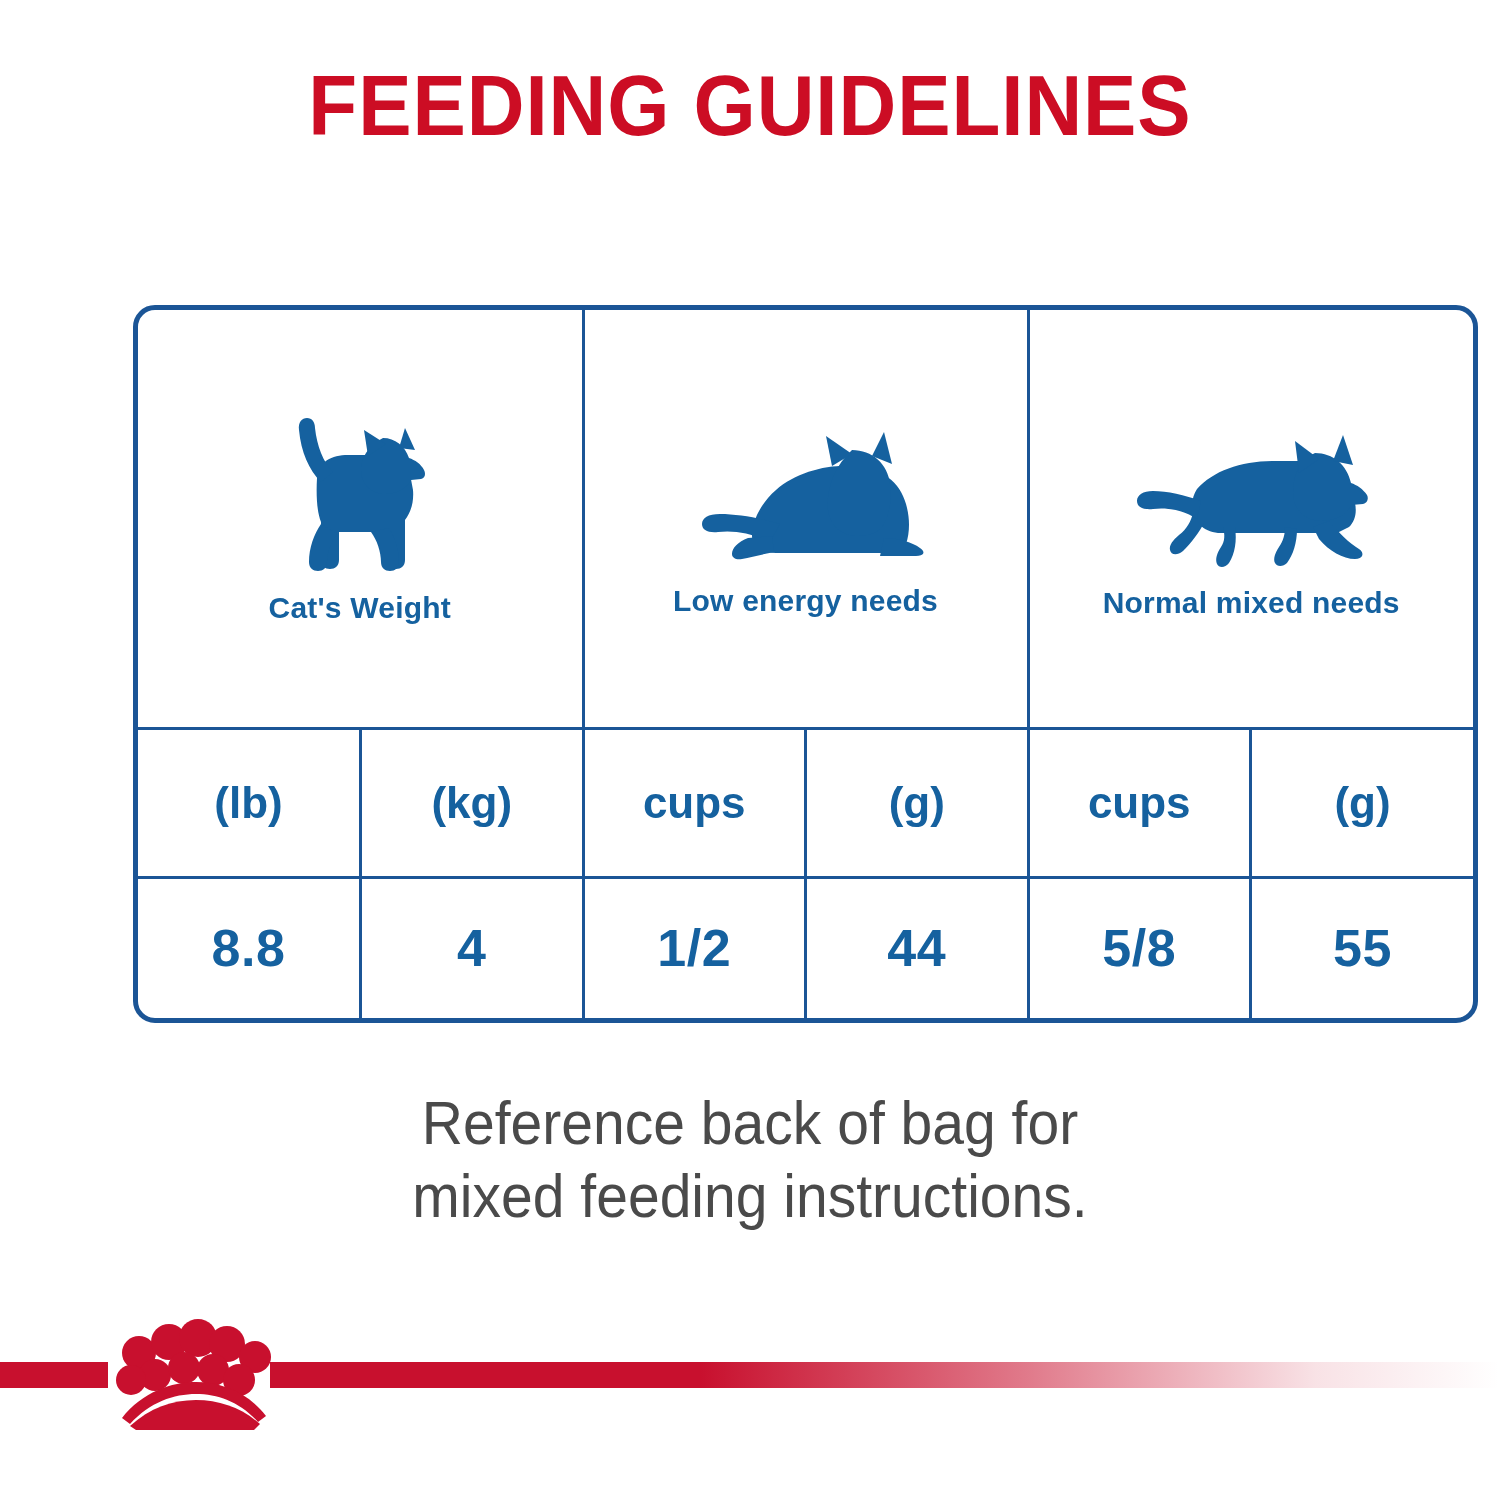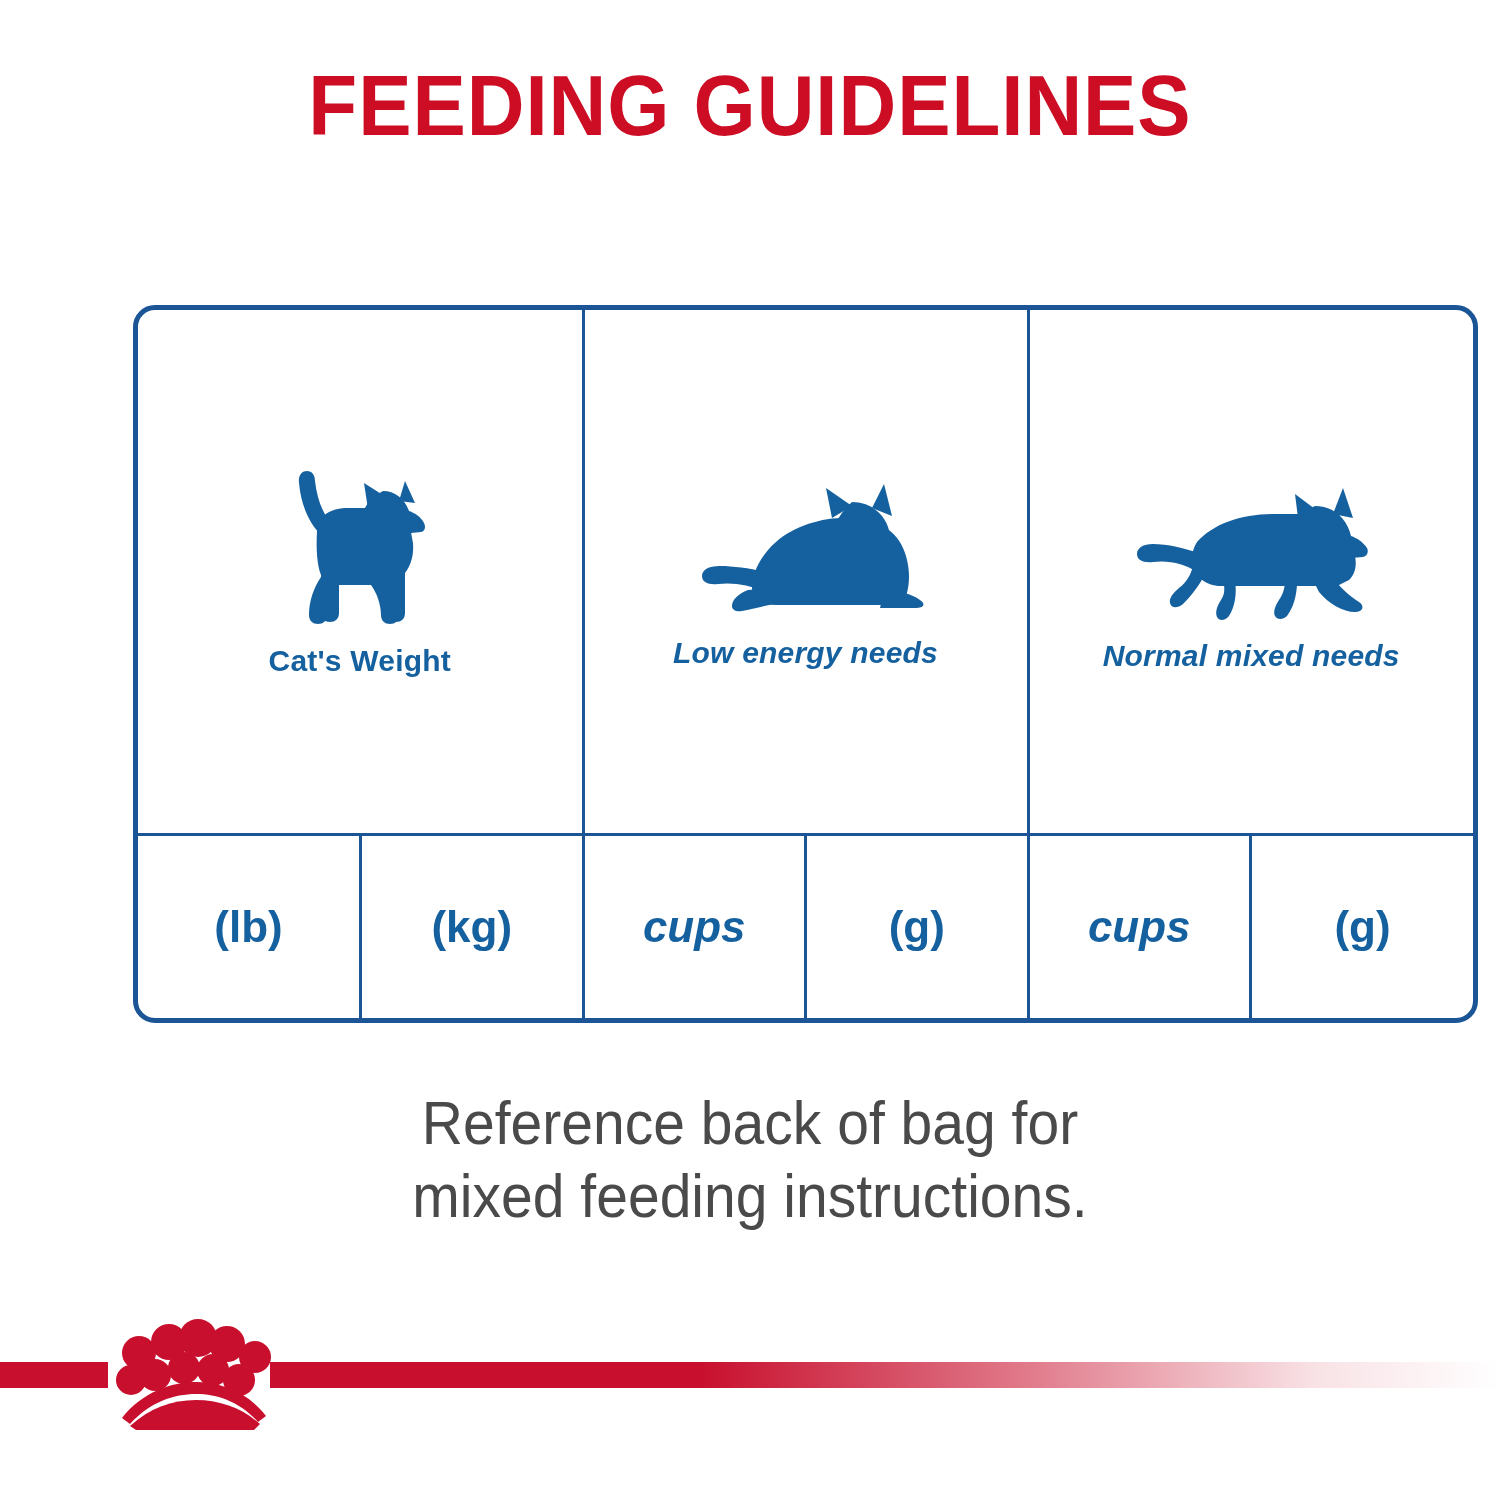--- a/index.html
+++ b/index.html
@@ -59,21 +59,21 @@
     color: #15619F;
     padding: 0;
   }
   
   table.fg tr:first-child td { border-top: none; }
   table.fg tr:last-child  td { border-bottom: none; }
   table.fg td:first-child  { border-left: none; }
   table.fg td:last-child   { border-right: none; }
 
   
-  td.grp-left  { border-left-width: 6px; font-style: italic; }
+  td.grp-left  { border-left-width: 6px; }
 
   
   .icon-cell {
     height: 300px;
   }
   .icon-box {
     display: flex;
     flex-direction: column;
     align-items: center;
     justify-content: center;
@@ -261,20 +261,28 @@
 
     <tr class="unit-row">
       <td><span class="unit-txt">(lb)</span></td>
       <td><span class="unit-txt">(kg)</span></td>
       <td class="grp-left"><span class="unit-txt">cups</span></td>
       <td><span class="unit-txt">(g)</span></td>
       <td class="grp-left"><span class="unit-txt">cups</span></td>
       <td><span class="unit-txt">(g)</span></td>
     </tr>
 
+    <tr class="data-row">
+      <td><span class="data-txt">8.8</span></td>
+      <td><span class="data-txt">4</span></td>
+      <td class="grp-left"><span class="data-txt">1/2</span></td>
+      <td><span class="data-txt">44</span></td>
+      <td class="grp-left"><span class="data-txt">5/8</span></td>
+      <td><span class="data-txt">55</span></td>
+    </tr>
 
 
   </tbody>
     </table>
 </div>
 
 <div class="note">
   <span>Reference back of bag for</span>
   <span>mixed feeding instructions.</span>
 </div>

